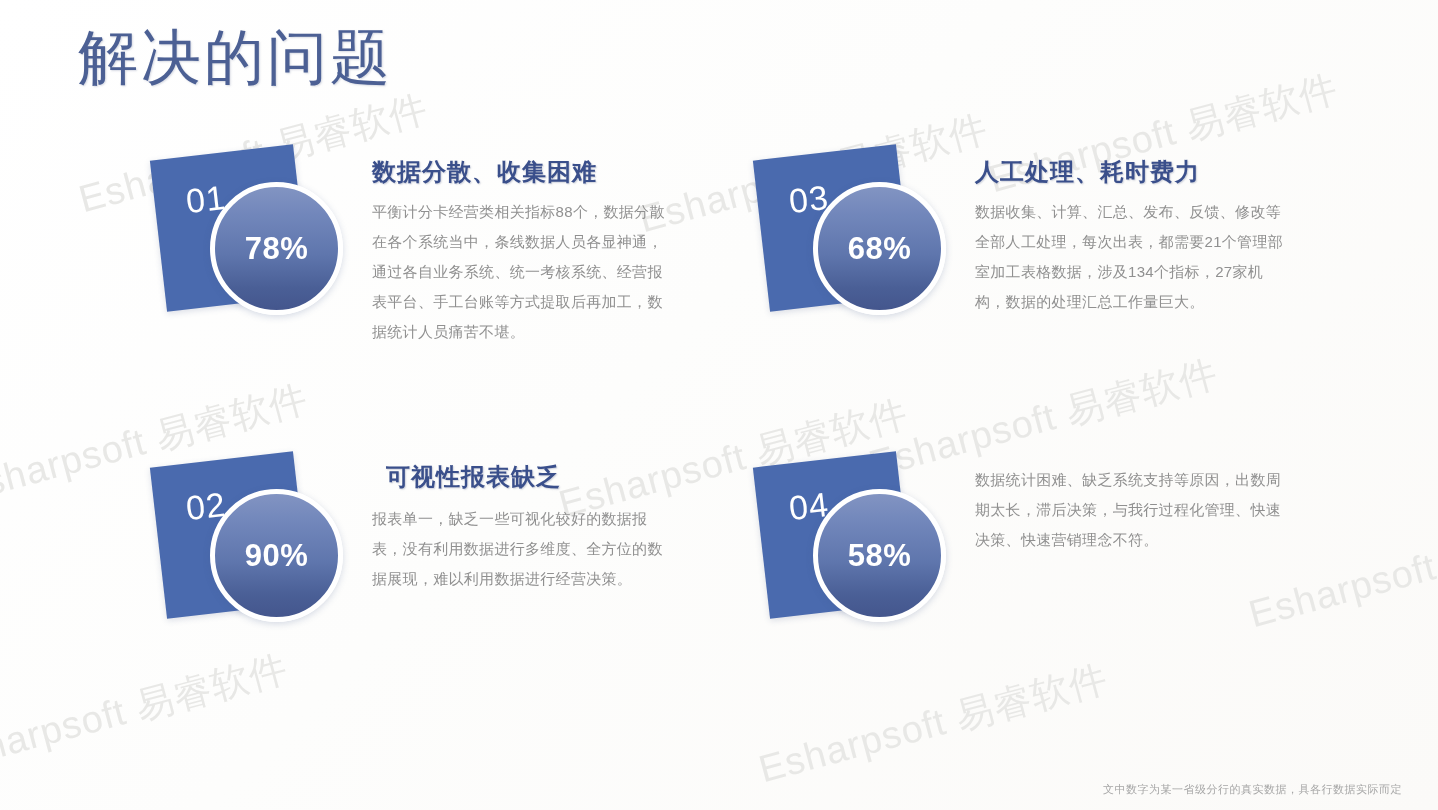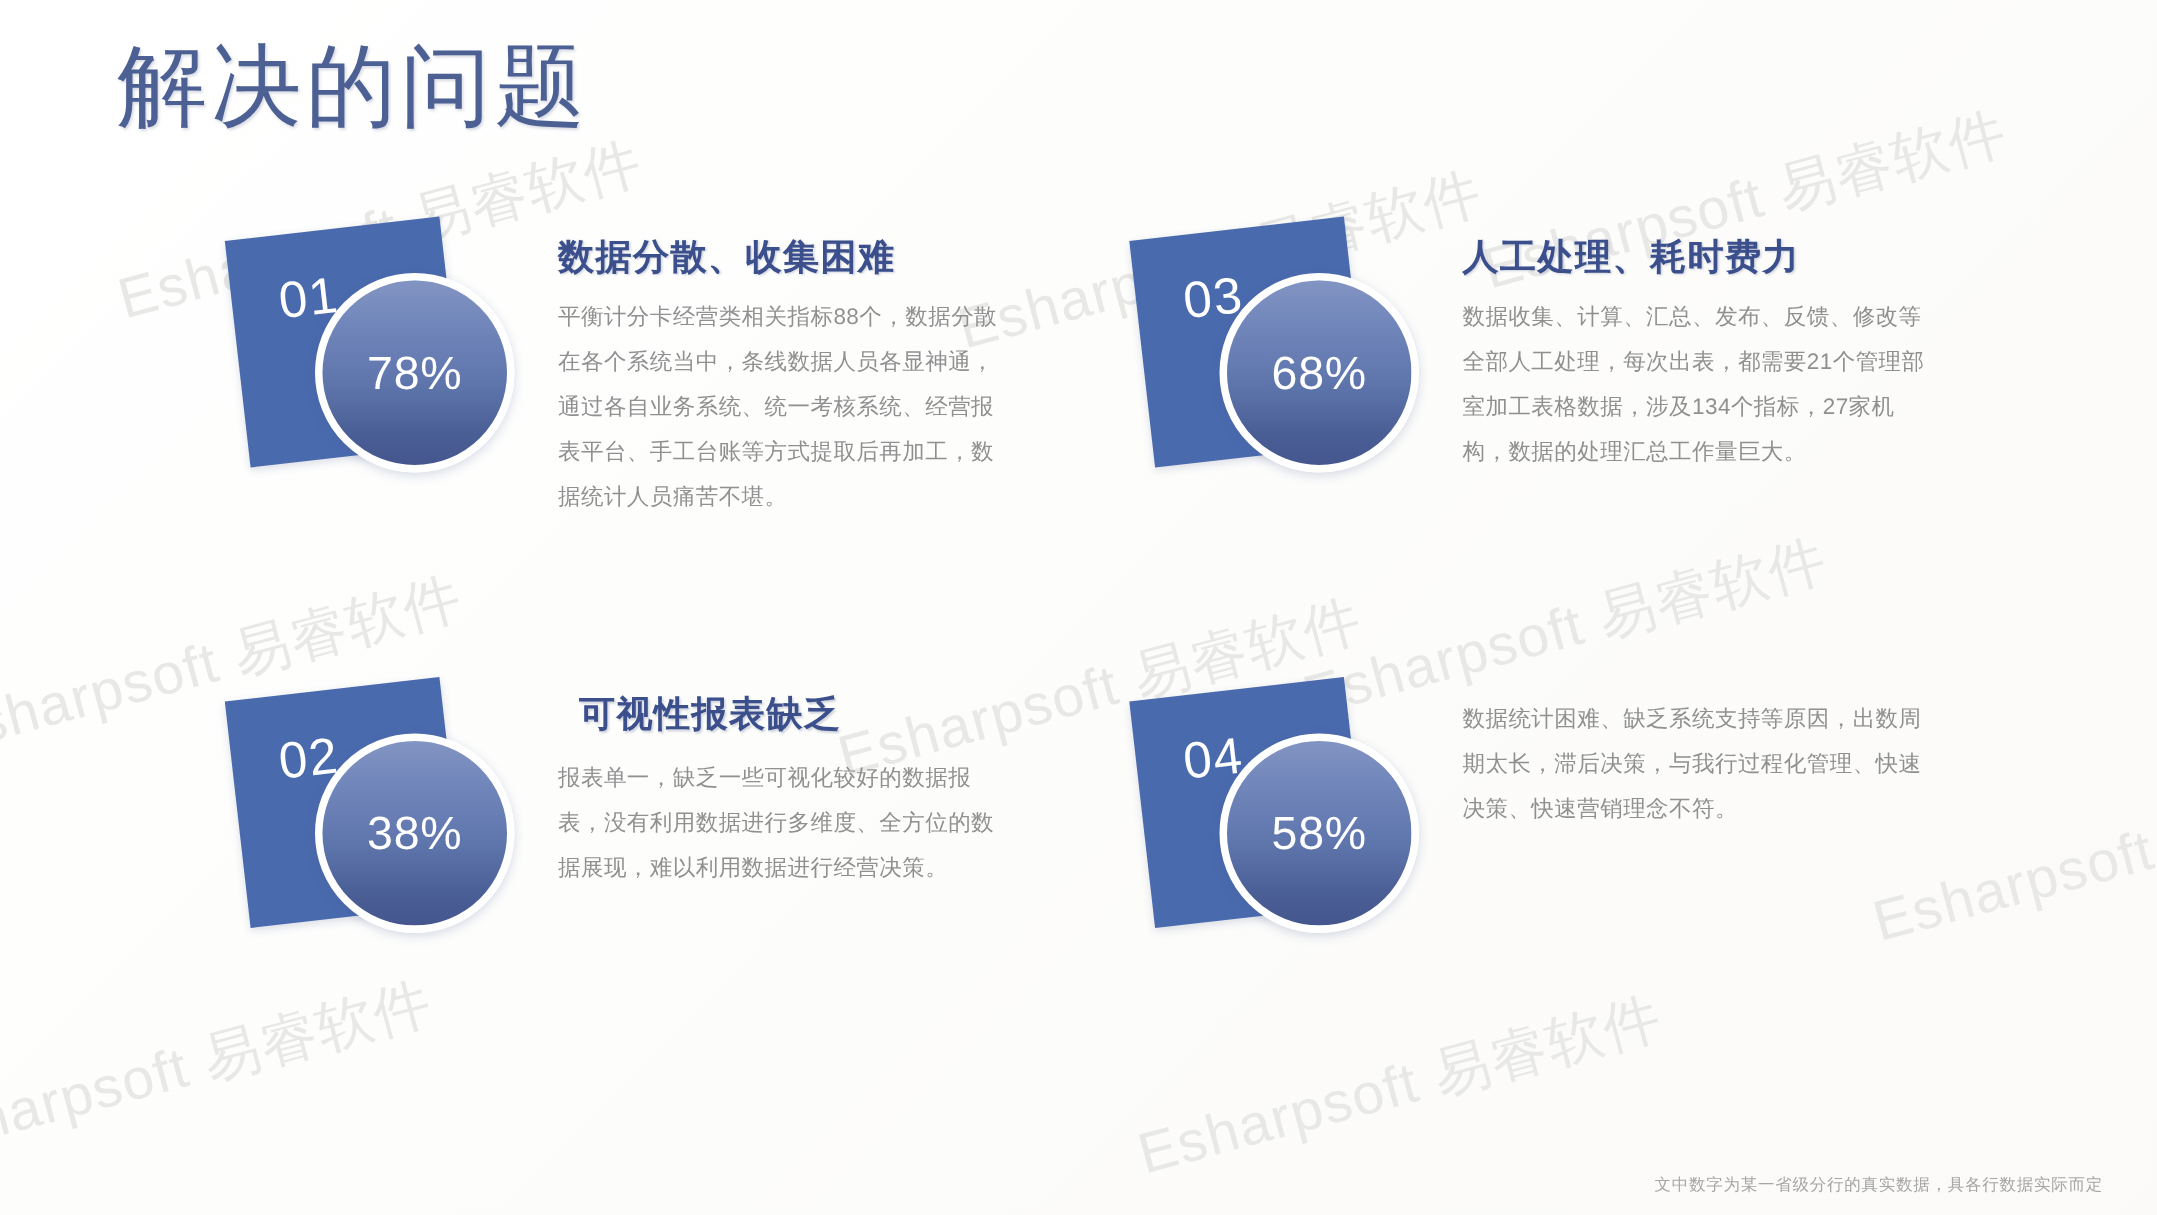--- a/index.html
+++ b/index.html
@@ -121,21 +121,21 @@
     display: flex;
     align-items: center;
     justify-content: center;
     z-index: 2;
     box-shadow: 0 2px 7px rgba(70,90,140,0.22);
   }
 
   .pct-value {
     color: #ffffff;
     font-size: 31px;
-    font-weight: 400;
+    font-weight: 700;
     letter-spacing: 0.5px;
   }
 
   
   .text-col {
     flex: 1 1 auto;
     padding-top: 18px;
     min-width: 0;
   }
 
@@ -205,21 +205,21 @@
         <div class="block-heading">数据分散、收集困难</div>
         <div class="block-body">平衡计分卡经营类相关指标88个，数据分散在各个系统当中，条线数据人员各显神通，通过各自业务系统、统一考核系统、经营报表平台、手工台账等方式提取后再加工，数据统计人员痛苦不堪。</div>
       </div>
     </div>
 
     <div class="block pos-2">
       <div class="graphic">
         <div class="tilted-square"></div>
         <div class="square-number">02</div>
         <div class="pct-circle">
-          <span class="pct-value">38%</span>
+          <span class="pct-value">90%</span>
         </div>
       </div>
       <div class="text-col">
         <div class="block-heading indented">可视性报表缺乏</div>
         <div class="block-body">报表单一，缺乏一些可视化较好的数据报表，没有利用数据进行多维度、全方位的数据展现，难以利用数据进行经营决策。</div>
       </div>
     </div>
 
     <div class="block pos-3">
       <div class="graphic">

